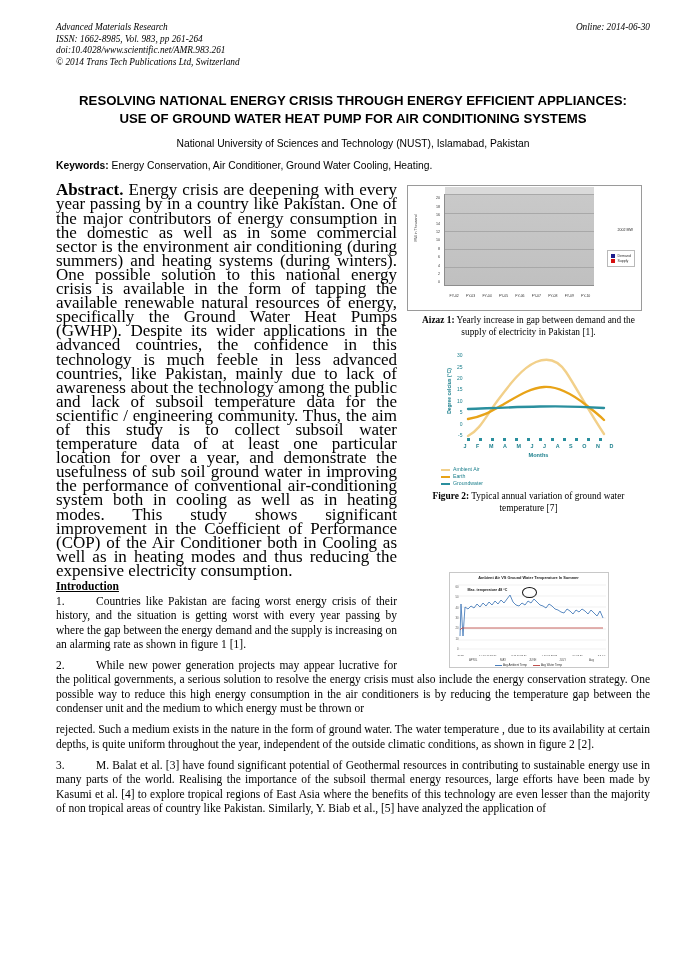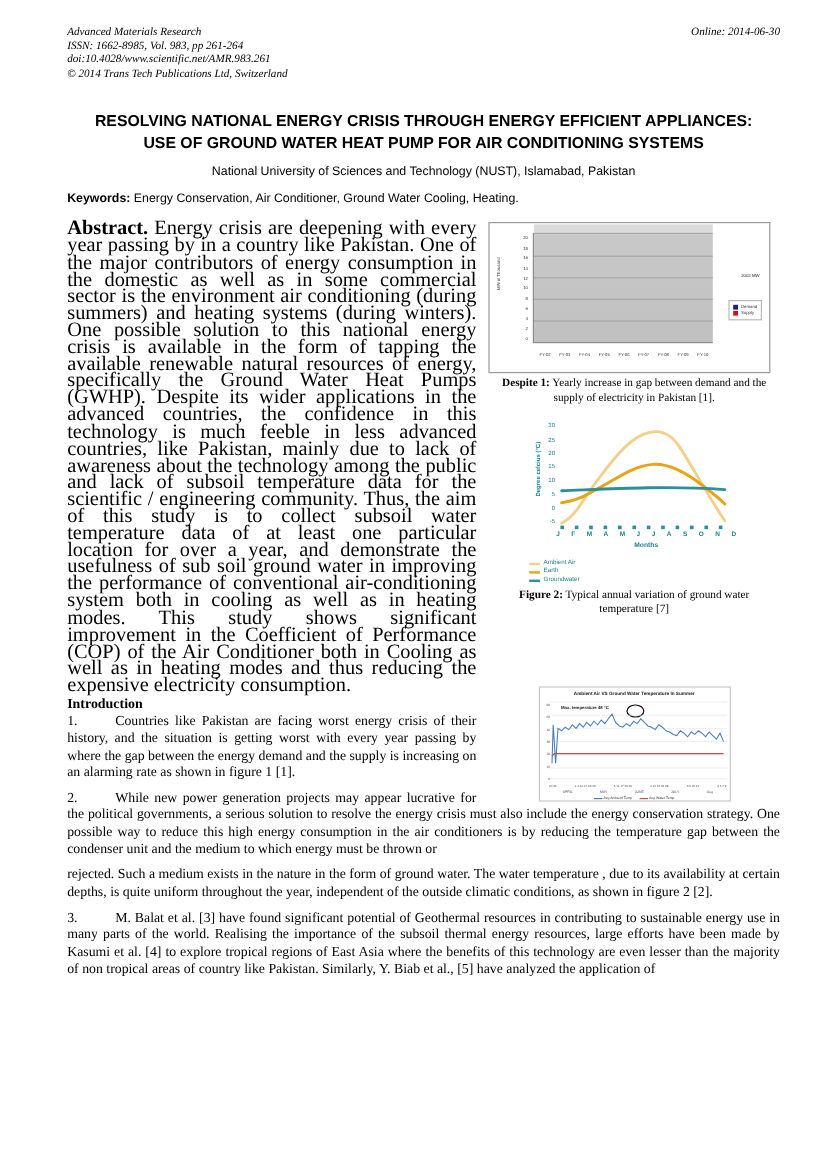--- a/index.html
+++ b/index.html
@@ -86,20 +86,21 @@
     hyphens: none;
   }
   .abstract-col b { font-weight: bold; }
 
   .section-head {
     font-family: "Liberation Serif", serif;
     font-weight: bold;
     font-size: 11.6px;
     margin: 2px 0 1px 0;
     clear: none;
+    text-decoration: underline;
   }
 
   p.para {
     font-size: 11.5px;
     line-height: 14.3px;
     text-align: justify;
     margin: 0 0 7px 0;
   }
   p.para .num { display: inline-block; width: 40px; }
 
@@ -412,21 +413,21 @@
                 <span class="sw" style="background:#1d1d8c"></span>
                 <span>Demand</span>
               </div>
             <div>
                 <span class="sw" style="background:#d41010"></span>
                 <span>Supply</span>
               </div>
           </div>
         </div>
         <div class="figcaption">
-          <b>Despite 1:</b><span> Yearly increase in gap between demand and the supply of electricity in Pakistan [1].</span>
+          <b>Aizaz 1:</b><span> Yearly increase in gap between demand and the supply of electricity in Pakistan [1].</span>
         </div>
       </div>
 
       <div class="figbox">
         <div class="fig2">
           <div class="ytitle">Degree celcius (°C)</div>
           <div class="yticks">
             <span>30</span>
               <span>25</span>
               <span>20</span>

